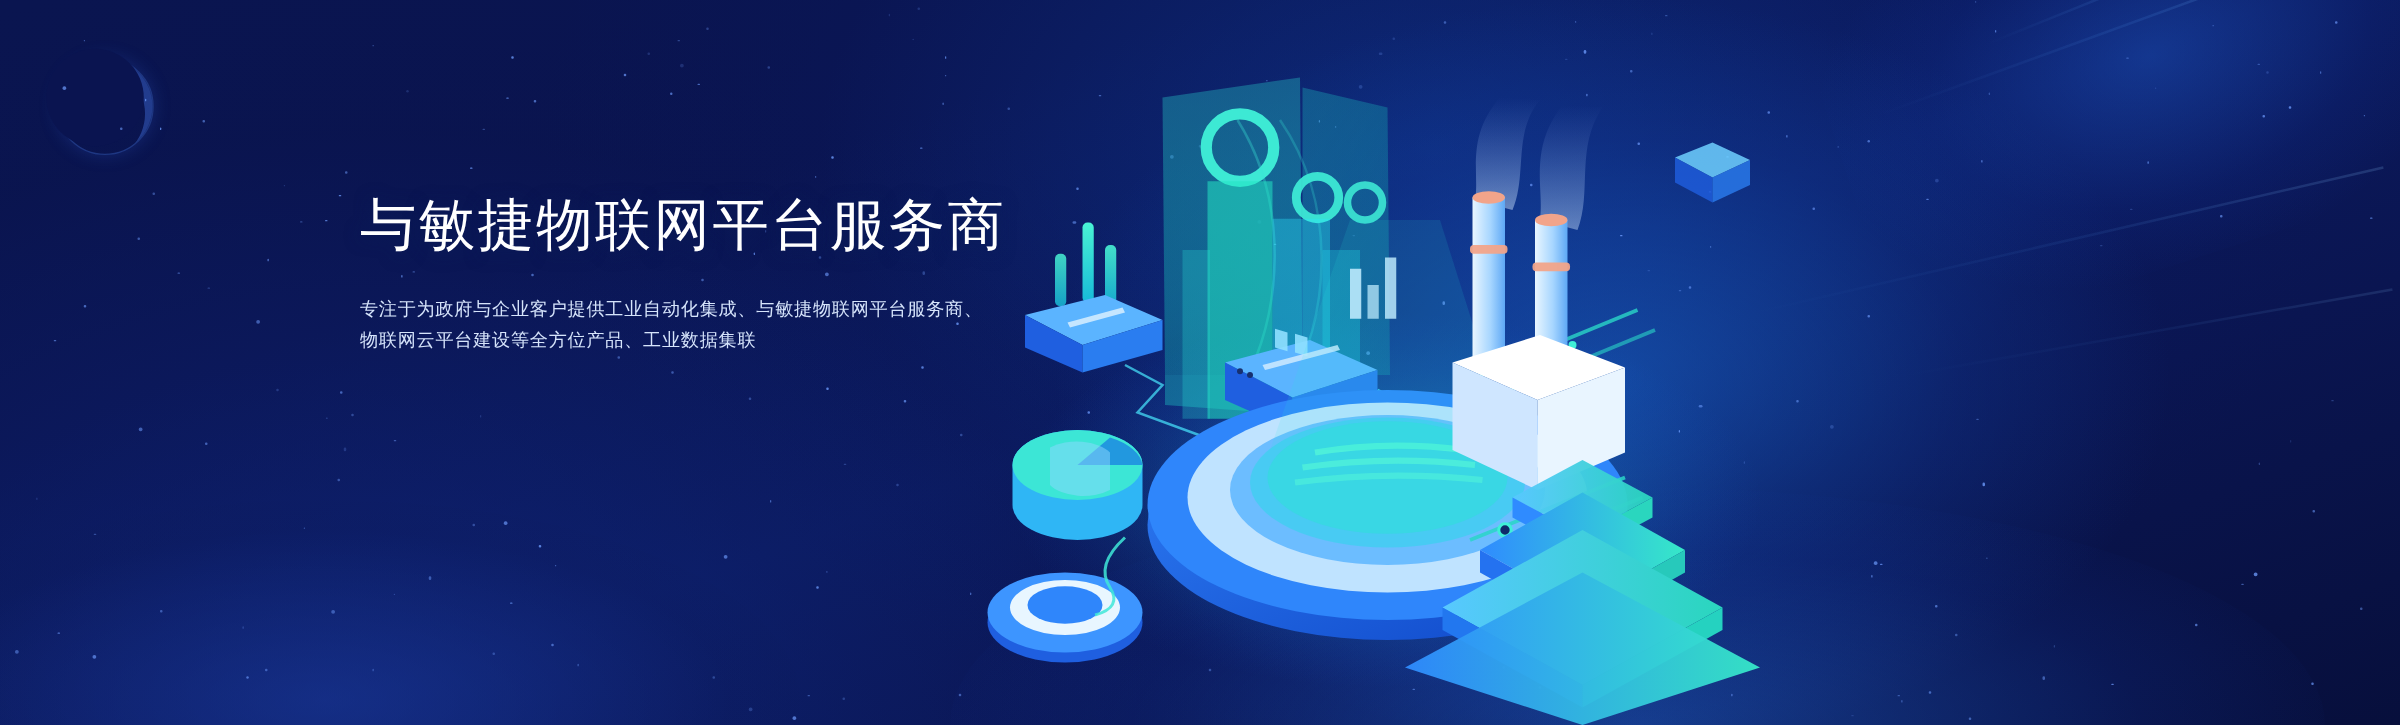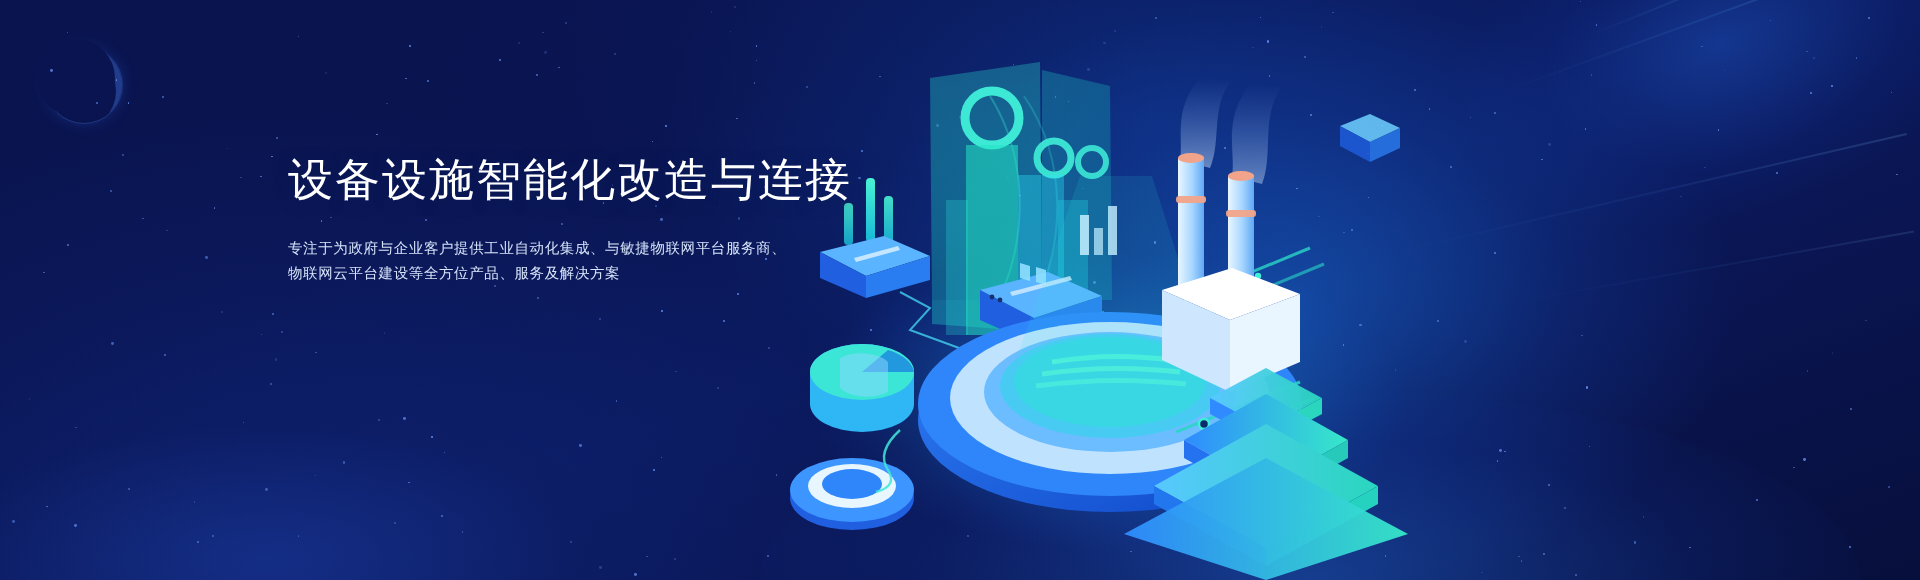--- a/index.html
+++ b/index.html
@@ -338,23 +338,23 @@
       <div class="star" style="width: 2.8px; height: 2.8px; left: 1093.15px; top: 281.158px; opacity: 0.65;"></div>
       <div class="star" style="width: 1.6px; height: 1.6px; left: 861.138px; top: 150.27px; opacity: 0.67;"></div>
       <div class="star" style="width: 1.6px; height: 1.6px; left: 443.517px; top: 451.633px; opacity: 0.58;"></div>
       <div class="star" style="width: 1.6px; height: 1.6px; left: 767.173px; top: 555.274px; opacity: 0.51;"></div>
       <div class="star" style="width: 1.6px; height: 1.6px; left: 952.669px; top: 444.17px; opacity: 0.29;"></div>
       <div class="star" style="width: 1.6px; height: 1.6px; left: 417.177px; top: 182.006px; opacity: 0.68;"></div>
       <div class="star" style="width: 1.6px; height: 1.6px; left: 889.282px; top: 484.851px; opacity: 0.44;"></div>
     </div>
 
   <div class="text-block">
-    <div class="headline">设备设施智能化改造与连接</div>
+    <div class="headline">与敏捷物联网平台服务商</div>
     <div class="subtitle">专注于为政府与企业客户提供工业自动化集成、与敏捷物联网平台服务商、</div>
-    <div class="subtitle" style="margin-top:0">物联网云平台建设等全方位产品、服务及解决方案</div>
+    <div class="subtitle" style="margin-top:0">物联网云平台建设等全方位产品、工业数据集联</div>
   </div>
 
   <div id="illustration">
     <svg width="1140" height="580" viewBox="0 0 1140 580" xmlns="http://www.w3.org/2000/svg">
       <defs>
         <linearGradient id="gGlass" x1="0" y1="0" x2="0" y2="1">
           <stop offset="0%" stop-color="#1b7fa0" stop-opacity=".75"></stop>
           <stop offset="100%" stop-color="#17d6c4" stop-opacity=".35"></stop>
         </linearGradient>
         <linearGradient id="gGlass2" x1="0" y1="0" x2="1" y2="1">

